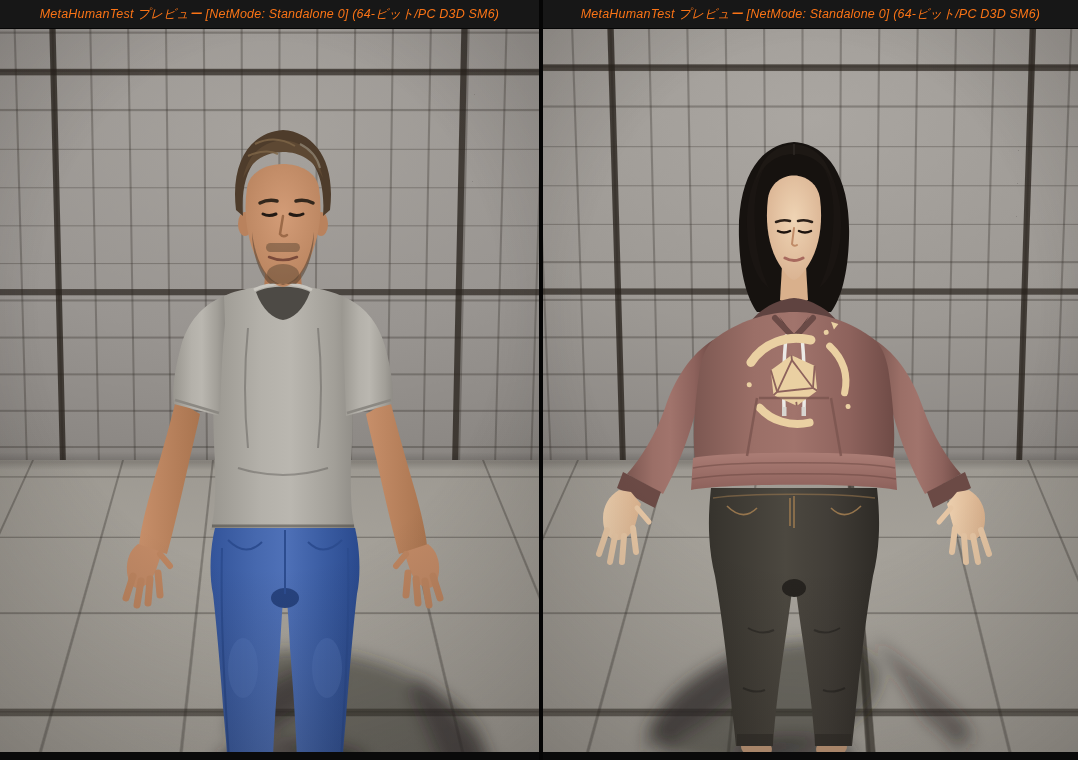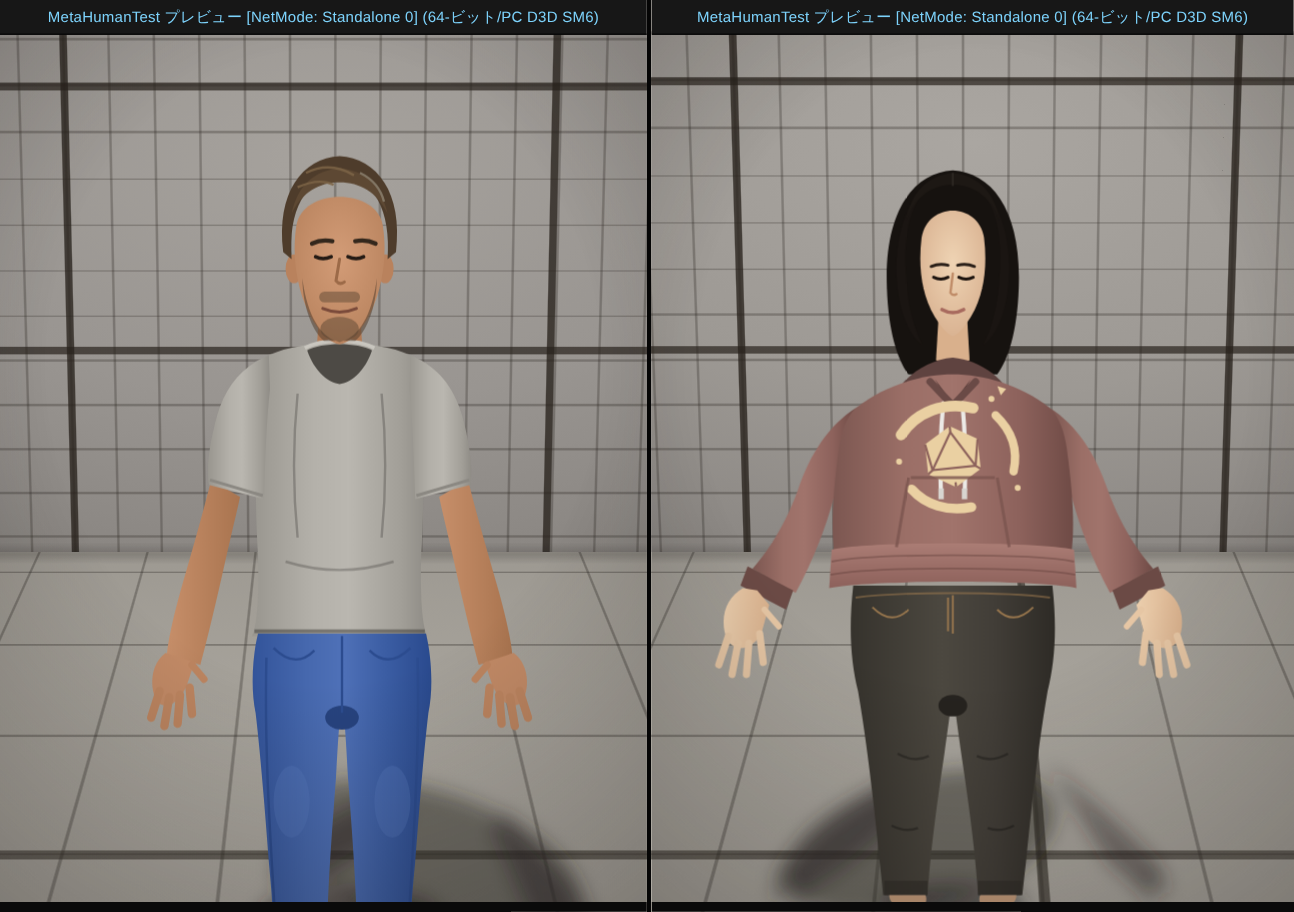--- a/index.html
+++ b/index.html
@@ -2,21 +2,21 @@
 <html><head>
 <meta charset="utf-8">
 <style>
   html,body{margin:0;padding:0;background:#000;}
   body{width:1078px;height:760px;overflow:hidden;font-family:"Liberation Sans",sans-serif;}
   .stage{display:flex;width:1078px;height:760px;}
   .viewport{position:relative;width:539px;height:760px;overflow:hidden;background:#8a8682;}
   .viewport.right{width:535px;border-left:4px solid #050505;}
   .titlebar{position:absolute;top:0;left:0;right:0;height:28px;background:#171717;z-index:40;
     display:flex;align-items:center;justify-content:center;border-bottom:1px solid #060606;}
-  .titlebar span{color:#7dd3fc;font-size:12.5px;letter-spacing:.2px;white-space:nowrap;}
+  .titlebar span{color:#f97316;font-size:12.5px;letter-spacing:.2px;white-space:nowrap;font-style:italic;}
   .scene{position:absolute;top:28px;left:0;right:0;bottom:0;perspective:750px;perspective-origin:50% 60%;z-index:1;}
   
   .wall{position:absolute;left:-8%;width:116%;top:-24px;height:462px;transform-origin:50% 100%;
     background-color:#999591;
     background-image:
       
       repeating-linear-gradient(90deg, transparent 0 103px, rgba(40,34,28,.78) 103px 109px, transparent 109px 392px),
       
       repeating-linear-gradient(180deg, transparent 0 81px, rgba(40,34,28,.70) 81px 87px, transparent 87px 207px),
       

